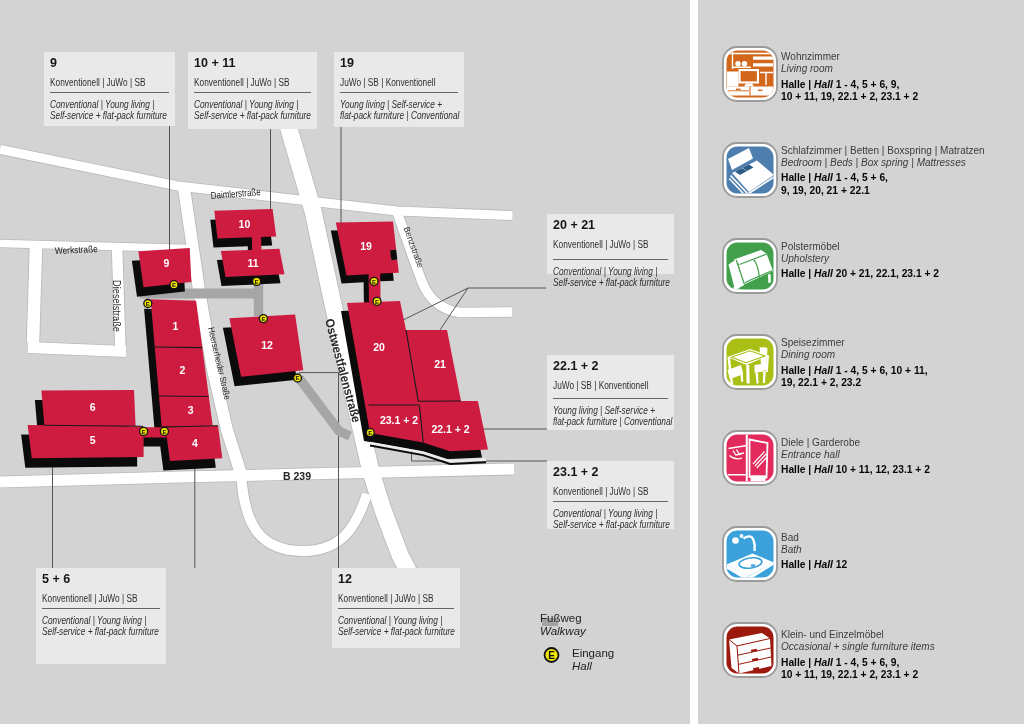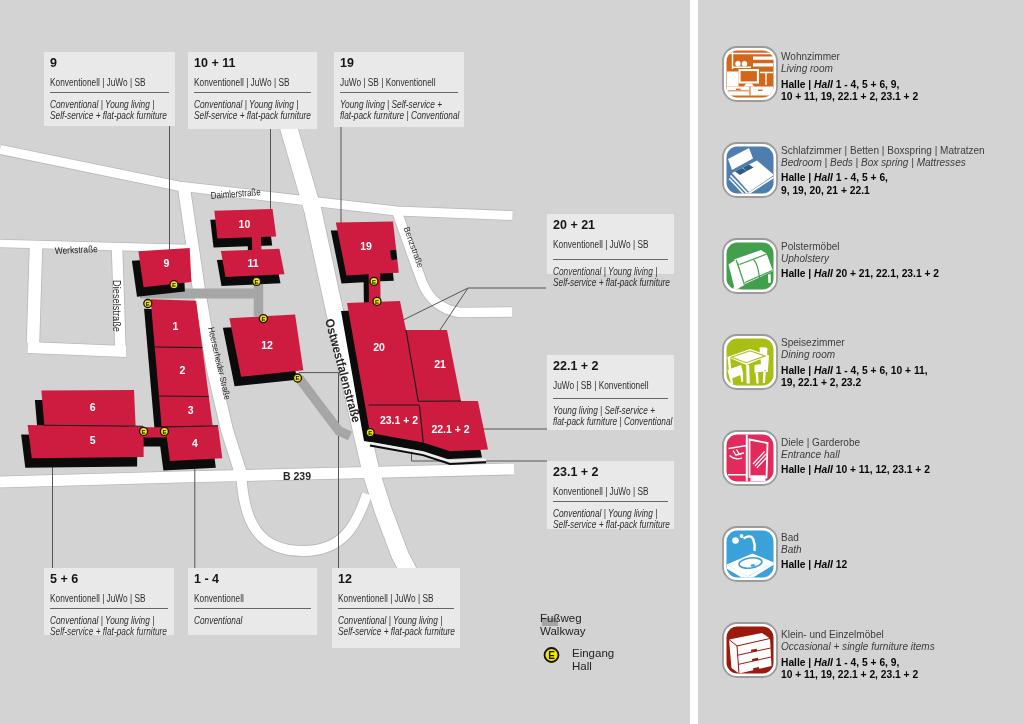--- a/index.html
+++ b/index.html
@@ -10,21 +10,21 @@
 .box .t{font-size:12.5px;font-weight:bold;color:#151515;line-height:13px}
 .box .s{font-size:10px;color:#2e2e2e;line-height:11px;margin-top:7px;white-space:nowrap;transform:scaleX(.83);transform-origin:0 0}
 .box .hr{border-top:1px solid #666;margin-top:4px}
 .box .i{font-size:10px;font-style:italic;color:#2e2e2e;line-height:11px;margin-top:6px;white-space:nowrap;transform:scaleX(.83);transform-origin:0 0}
 .row{position:absolute}
 .rt{position:absolute;width:300px;font-size:10.8px;color:#3c3c3c;line-height:12.4px;white-space:nowrap}
 .rt .n{color:#3c3c3c;transform:scaleX(.93);transform-origin:0 0}
 .rt .it{font-style:italic;transform:scaleX(.93);transform-origin:0 0}
 .rt .b{font-weight:bold;color:#060606;margin-top:3px;transform:scaleX(.95);transform-origin:0 0}
 .leg{position:absolute;font-size:11.5px;color:#222;line-height:11.5px}
-.leg .it{margin-top:1px}
+.leg .it{font-style:italic;margin-top:1px}
 </style>
 </head>
 <body>
 <div id="page">
 <svg width="690" height="724" viewBox="0 0 690 724">
 
   <g stroke="#b9b9b9" fill="none" stroke-linejoin="round">
     <path d="M0,149.5 L178,186 L397,211 L512.5,215.5" stroke-width="10.7"></path>
     <path d="M0,243.5 L190,248.5" stroke-width="9.2"></path>
     <path d="M36,246 L33,343" stroke-width="14.2"></path>
@@ -205,31 +205,25 @@
   <div class="s">JuWo | SB | Konventionell</div>
   <div class="hr" style="margin-top:7px"></div>
   <div class="i">Young living | Self-service +<br>flat-pack furniture | Conventional</div>
 </div>
 <div class="box" style="left:547px;top:461px;width:127px;height:68px">
   <div class="t">23.1 + 2</div>
   <div class="s">Konventionell | JuWo | SB</div>
   <div class="hr"></div>
   <div class="i">Conventional | Young living |<br>Self-service + flat-pack furniture</div>
 </div>
-<div class="box" style="left:44px;top:568px;width:130px;height:67px">
+<div class="box" style="left:36px;top:568px;width:130px;height:96px">
   <div class="t">5 + 6</div>
   <div class="s">Konventionell | JuWo | SB</div>
   <div class="hr"></div>
   <div class="i">Conventional | Young living |<br>Self-service + flat-pack furniture</div>
-</div>
-<div class="box" style="left:188px;top:568px;width:129px;height:67px">
-  <div class="t">1 - 4</div>
-  <div class="s">Konventionell</div>
-  <div class="hr"></div>
-  <div class="i">Conventional</div>
 </div>
 <div class="box" style="left:332px;top:568px;width:128px;height:80px">
   <div class="t">12</div>
   <div class="s">Konventionell | JuWo | SB</div>
   <div class="hr"></div>
   <div class="i">Conventional | Young living |<br>Self-service + flat-pack furniture</div>
 </div>
 
 <div class="leg" style="left:540px;top:613px">
       <div>Fußweg</div>

